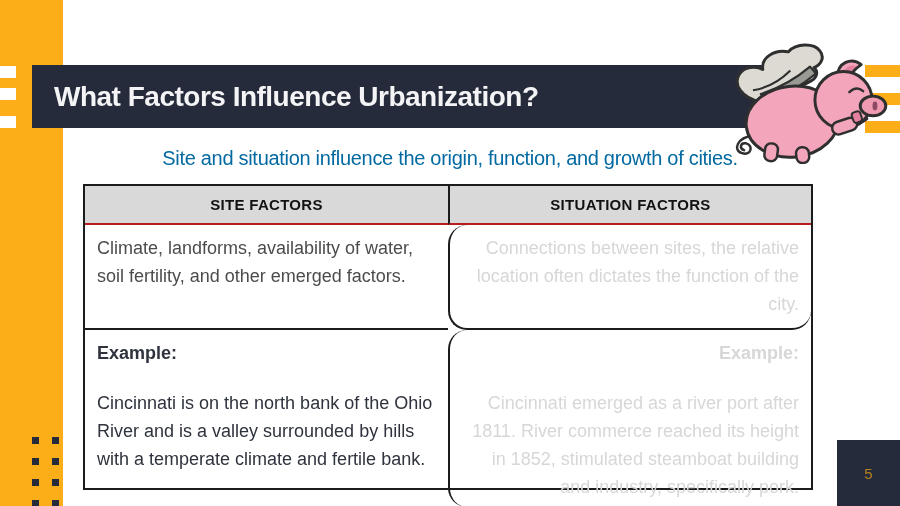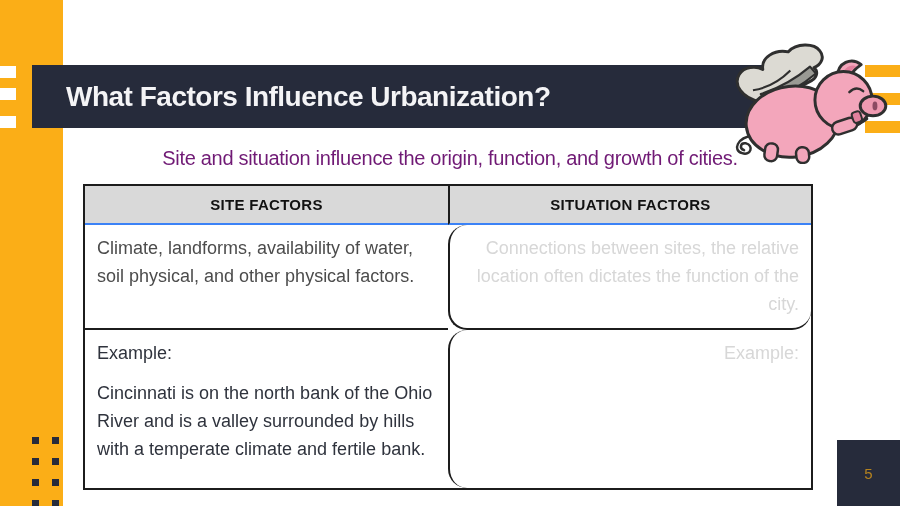--- a/index.html
+++ b/index.html
@@ -31,56 +31,56 @@
   }
   .rs1 { top: 65px; } .rs2 { top: 93px; } .rs3 { top: 121px; }
 
   
   .title-bar {
     position: absolute; left: 32px; top: 65px; width: 756px; height: 63px;
     background: #262B3B; display: flex; align-items: center;
   }
   .title-bar h1 {
     color: #F4F4F6; font-size: 28px; font-weight: bold;
-    letter-spacing: -0.5px; padding-left: 34px; white-space: nowrap;
+    letter-spacing: -0.5px; padding-left: 22px; white-space: nowrap;
   }
 
   
   .pig {
     position: absolute; left: 727px; top: 41px; width: 168px; height: 123px;
     z-index: 5;
   }
 
   
   .subtitle {
     position: absolute; left: 0; top: 147px; width: 900px;
-    text-align: center; color: #701a75; font-size: 20px; letter-spacing: -0.3px;
+    text-align: center; color: #0369a1; font-size: 20px; letter-spacing: -0.3px;
   }
 
   
   .factors-table {
     position: absolute; left: 83px; top: 184px; width: 730px; height: 306px;
     border: 2px solid #1c1c1c; background: #ffffff;
     display: grid;
     grid-template-columns: 1fr 1fr;
     grid-template-rows: 39px 105px 1fr;
   }
   .factors-table .cell { padding: 9px 12px 6px 12px; font-size: 18px; line-height: 28px; }
   .col-right { border-left: 2px solid #1c1c1c; text-align: right; }
   .thead {
-    background: #D9D9D9; border-bottom: 2px solid #3b82f6;
+    background: #D9D9D9; border-bottom: 2px solid #b91c1c;
     display: flex; align-items: center; justify-content: center;
     font-weight: bold; font-size: 15px; color: #111111; letter-spacing: 0.3px;
     padding: 0 !important;
   }
   .row1 { border-bottom: 2px solid #1c1c1c; }
   .site-desc    { color: #4C4C4C; }
   .site-example { color: #2F333D; }
   .faded        { color: #D7D7D7; border-radius: 19px; }
-  .example-label { margin-bottom: 12px; }
+  .example-label { margin-bottom: 22px; font-weight: bold; }
 
   
   .dots {
     position: absolute; left: 32px; top: 437px; width: 34px; height: 76px;
     display: grid; grid-template-columns: 7px 7px; grid-template-rows: repeat(4, 7px);
     column-gap: 13px; row-gap: 14px;
   }
   .dot { width: 7px; height: 7px; background: #262B3B; }
 
   
@@ -138,32 +138,33 @@
     </svg>
   </div>
 
   <div class="subtitle">Site and situation influence the origin, function, and growth of cities.</div>
 
   <div class="factors-table">
     <div class="thead">SITE FACTORS</div>
     <div class="thead col-right">SITUATION FACTORS</div>
 
     <div class="cell row1 site-desc">
-      <p>Climate, landforms, availability of water, soil physical, and other physical factors.</p>
+      <p>Climate, landforms, availability of water, soil fertility, and other emerged factors.</p>
     </div>
     <div class="cell row1 col-right faded">
       <p>Connections between sites, the relative location often dictates the function of the city.</p>
     </div>
 
     <div class="cell site-example">
       <p class="example-label">Example:</p>
       <p>Cincinnati is on the north bank of the Ohio River and is a valley surrounded by hills with a temperate climate and fertile bank.</p>
     </div>
     <div class="cell col-right faded">
       <p class="example-label">Example:</p>
+      <p>Cincinnati emerged as a river port after 1811. River commerce reached its height in 1852, stimulated steamboat building and industry, specifically pork.</p>
     </div>
   </div>
 
   <div class="dots">
     <div class="dot"></div>
     <div class="dot"></div>
     <div class="dot"></div>
     <div class="dot"></div>
     <div class="dot"></div>
     <div class="dot"></div>

